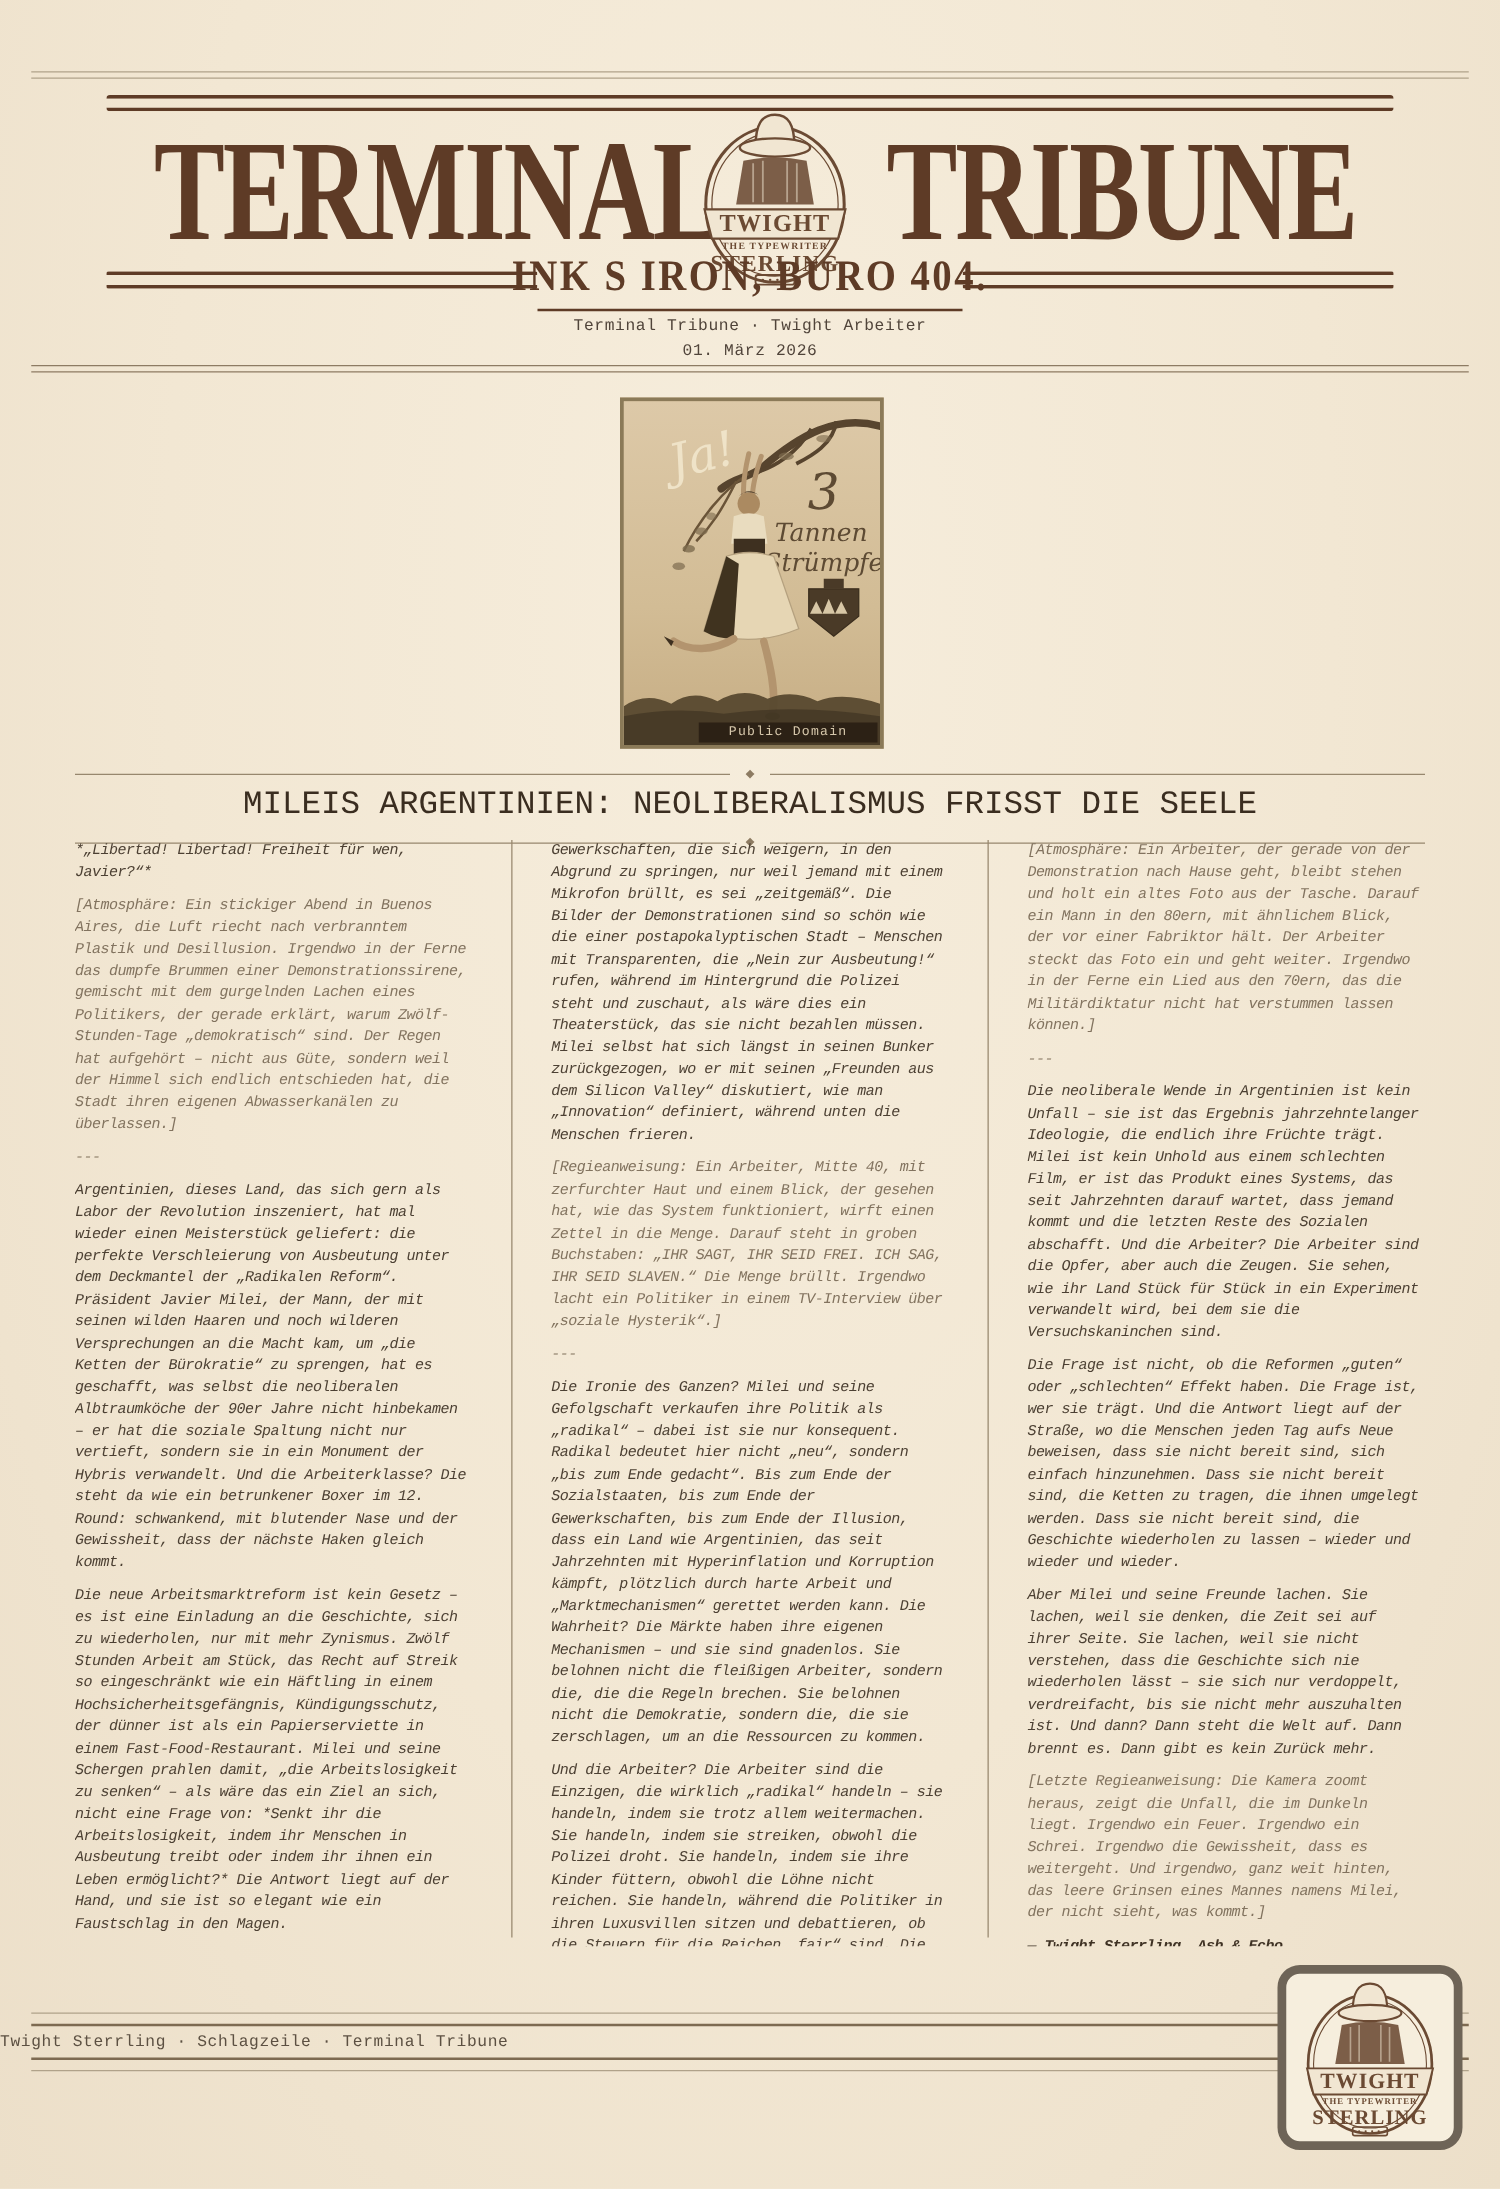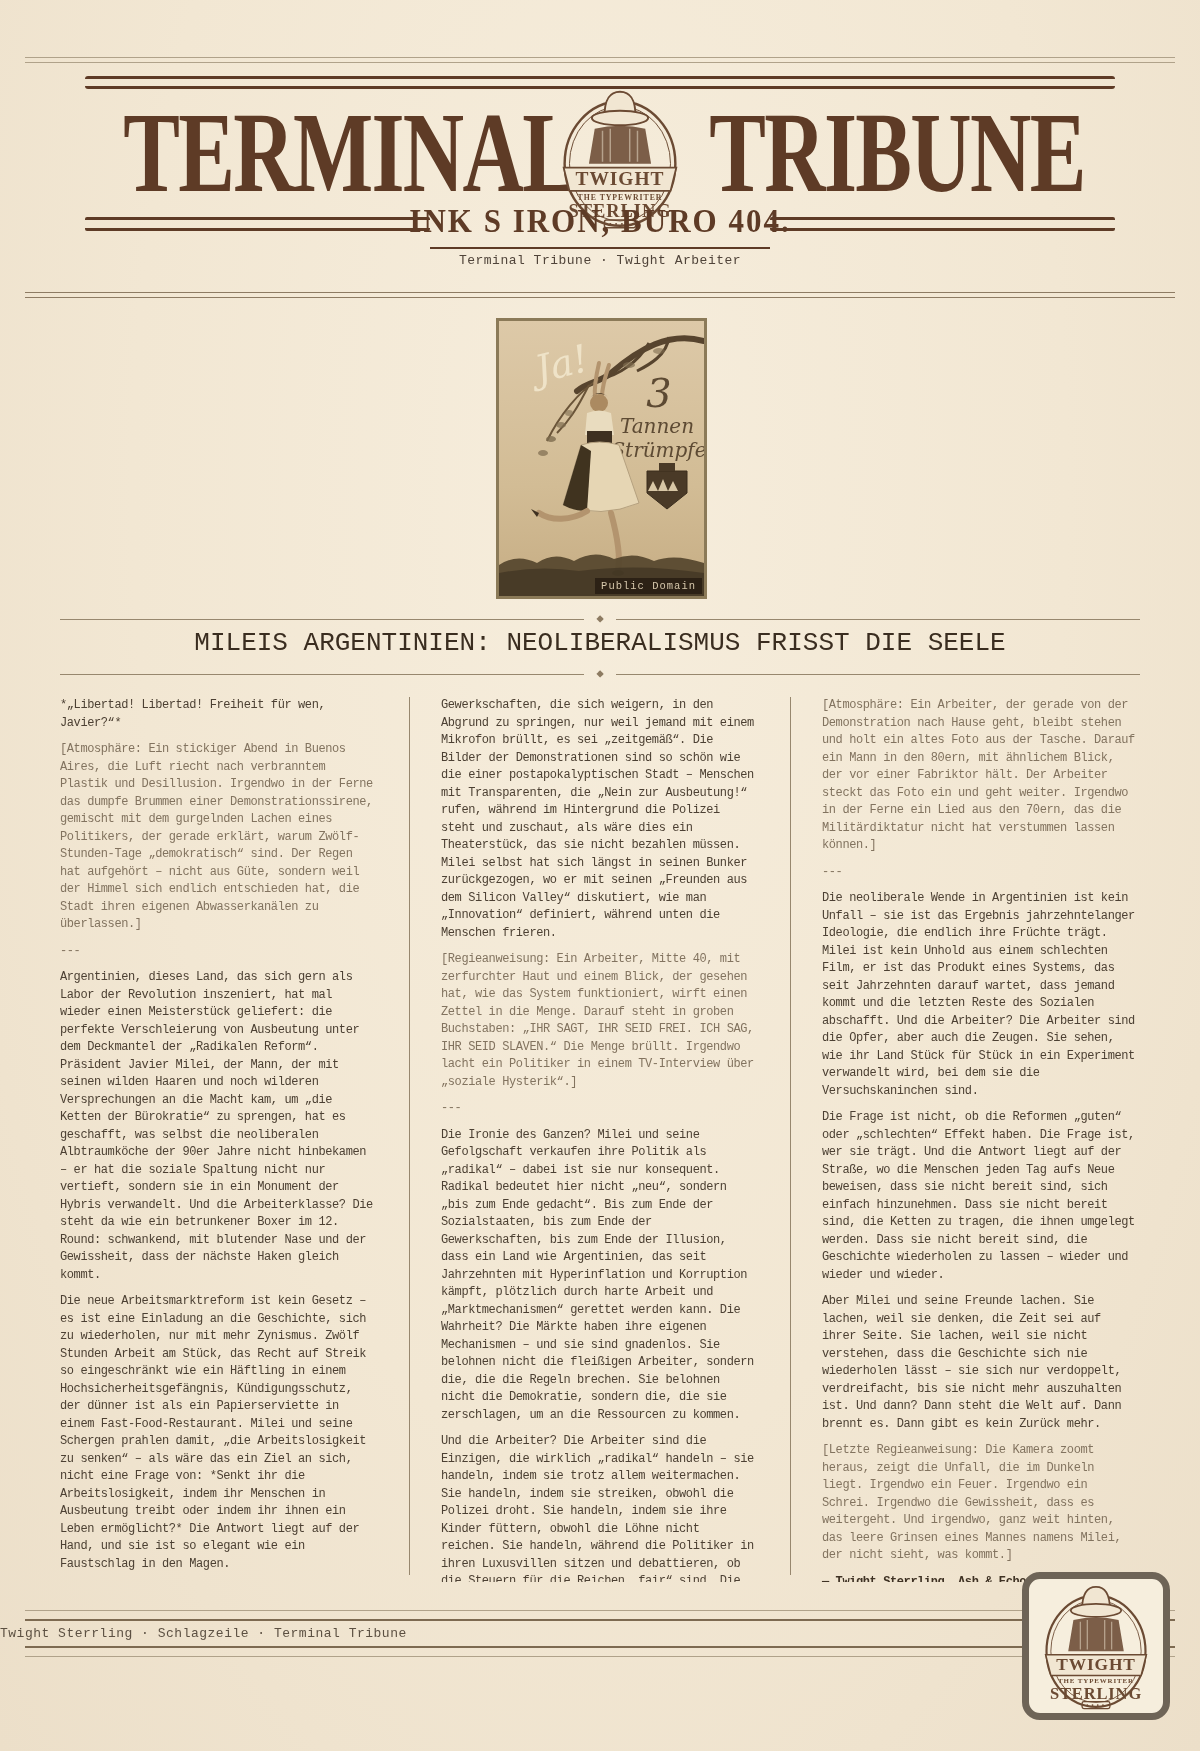--- a/index.html
+++ b/index.html
@@ -67,40 +67,40 @@
   }
   
   .photo{
     position:absolute;left:496px;top:318px;width:211px;height:281px;
     border:3px solid #8b7a58;box-sizing:border-box;background:#d5c09c;
   }
   .photo svg{display:block;width:100%;height:100%;}
   .photo-credit{
     position:absolute;right:2px;bottom:2px;
     background:#2c2115;color:#d6c7ab;
-    font-size:10.5px;letter-spacing:1px;padding:2px 6px;text-align:right;
+    font-size:10.5px;letter-spacing:1px;padding:2px 24px;text-align:right;
   }
   
   .divider{
     position:absolute;left:60px;right:60px;height:13px;
     display:flex;align-items:center;gap:12px;
   }
   .divider .line{flex:1;border-top:1px solid #97876e;}
   .divider .diamond{font-size:12px;color:#8d7b62;line-height:13px;}
   #divider-top{top:613px;}
   #divider-bottom{top:668px;}
   .headline{
     position:absolute;left:60px;right:60px;top:628px;
     text-align:center;font-weight:normal;font-size:26px;
     color:#3a2d20;letter-spacing:0;
   }
   
   .columns{
-    position:absolute;left:60px;top:697px;width:1080px;height:885px;
-    display:flex;overflow:hidden;
+    position:absolute;left:60px;top:672px;width:1080px;height:885px;
+    display:flex;overflow:hidden;font-style:italic;
   }
   .col{width:318px;flex:0 0 318px;}
   .vdiv{width:1px;flex:0 0 1px;background:#97876e;height:878px;margin:0 31px;}
   .para{
     margin:0 0 9px 0;
     font-size:12px;line-height:17.5px;letter-spacing:-0.4px;
     color:#4c4033;
   }
   .para.stage{color:#82735f;}
   .para.sep{color:#82735f;margin-bottom:9px;}
@@ -160,20 +160,21 @@
       </g>
     </svg>
   </div>
 
   <div class="tag-rule left"></div>
   <div class="tagline">INK S IRON, BURO 404.</div>
   <div class="tag-rule right"></div>
   <div class="tag-underline"></div>
 
   <div class="byline">Terminal Tribune · Twight Arbeiter</div>
+  <div class="dateline">01. März 2026</div>
   <div class="head-bottom-rule"></div>
 
   <div class="photo">
     <svg viewBox="0 0 205 275" xmlns="http://www.w3.org/2000/svg">
       <defs>
         <linearGradient id="sepia" x1="0" y1="0" x2="0" y2="1">
           <stop offset="0" stop-color="#ddc9a8"></stop>
           <stop offset="0.6" stop-color="#d2bc95"></stop>
           <stop offset="1" stop-color="#c6ad84"></stop>
         </linearGradient>

